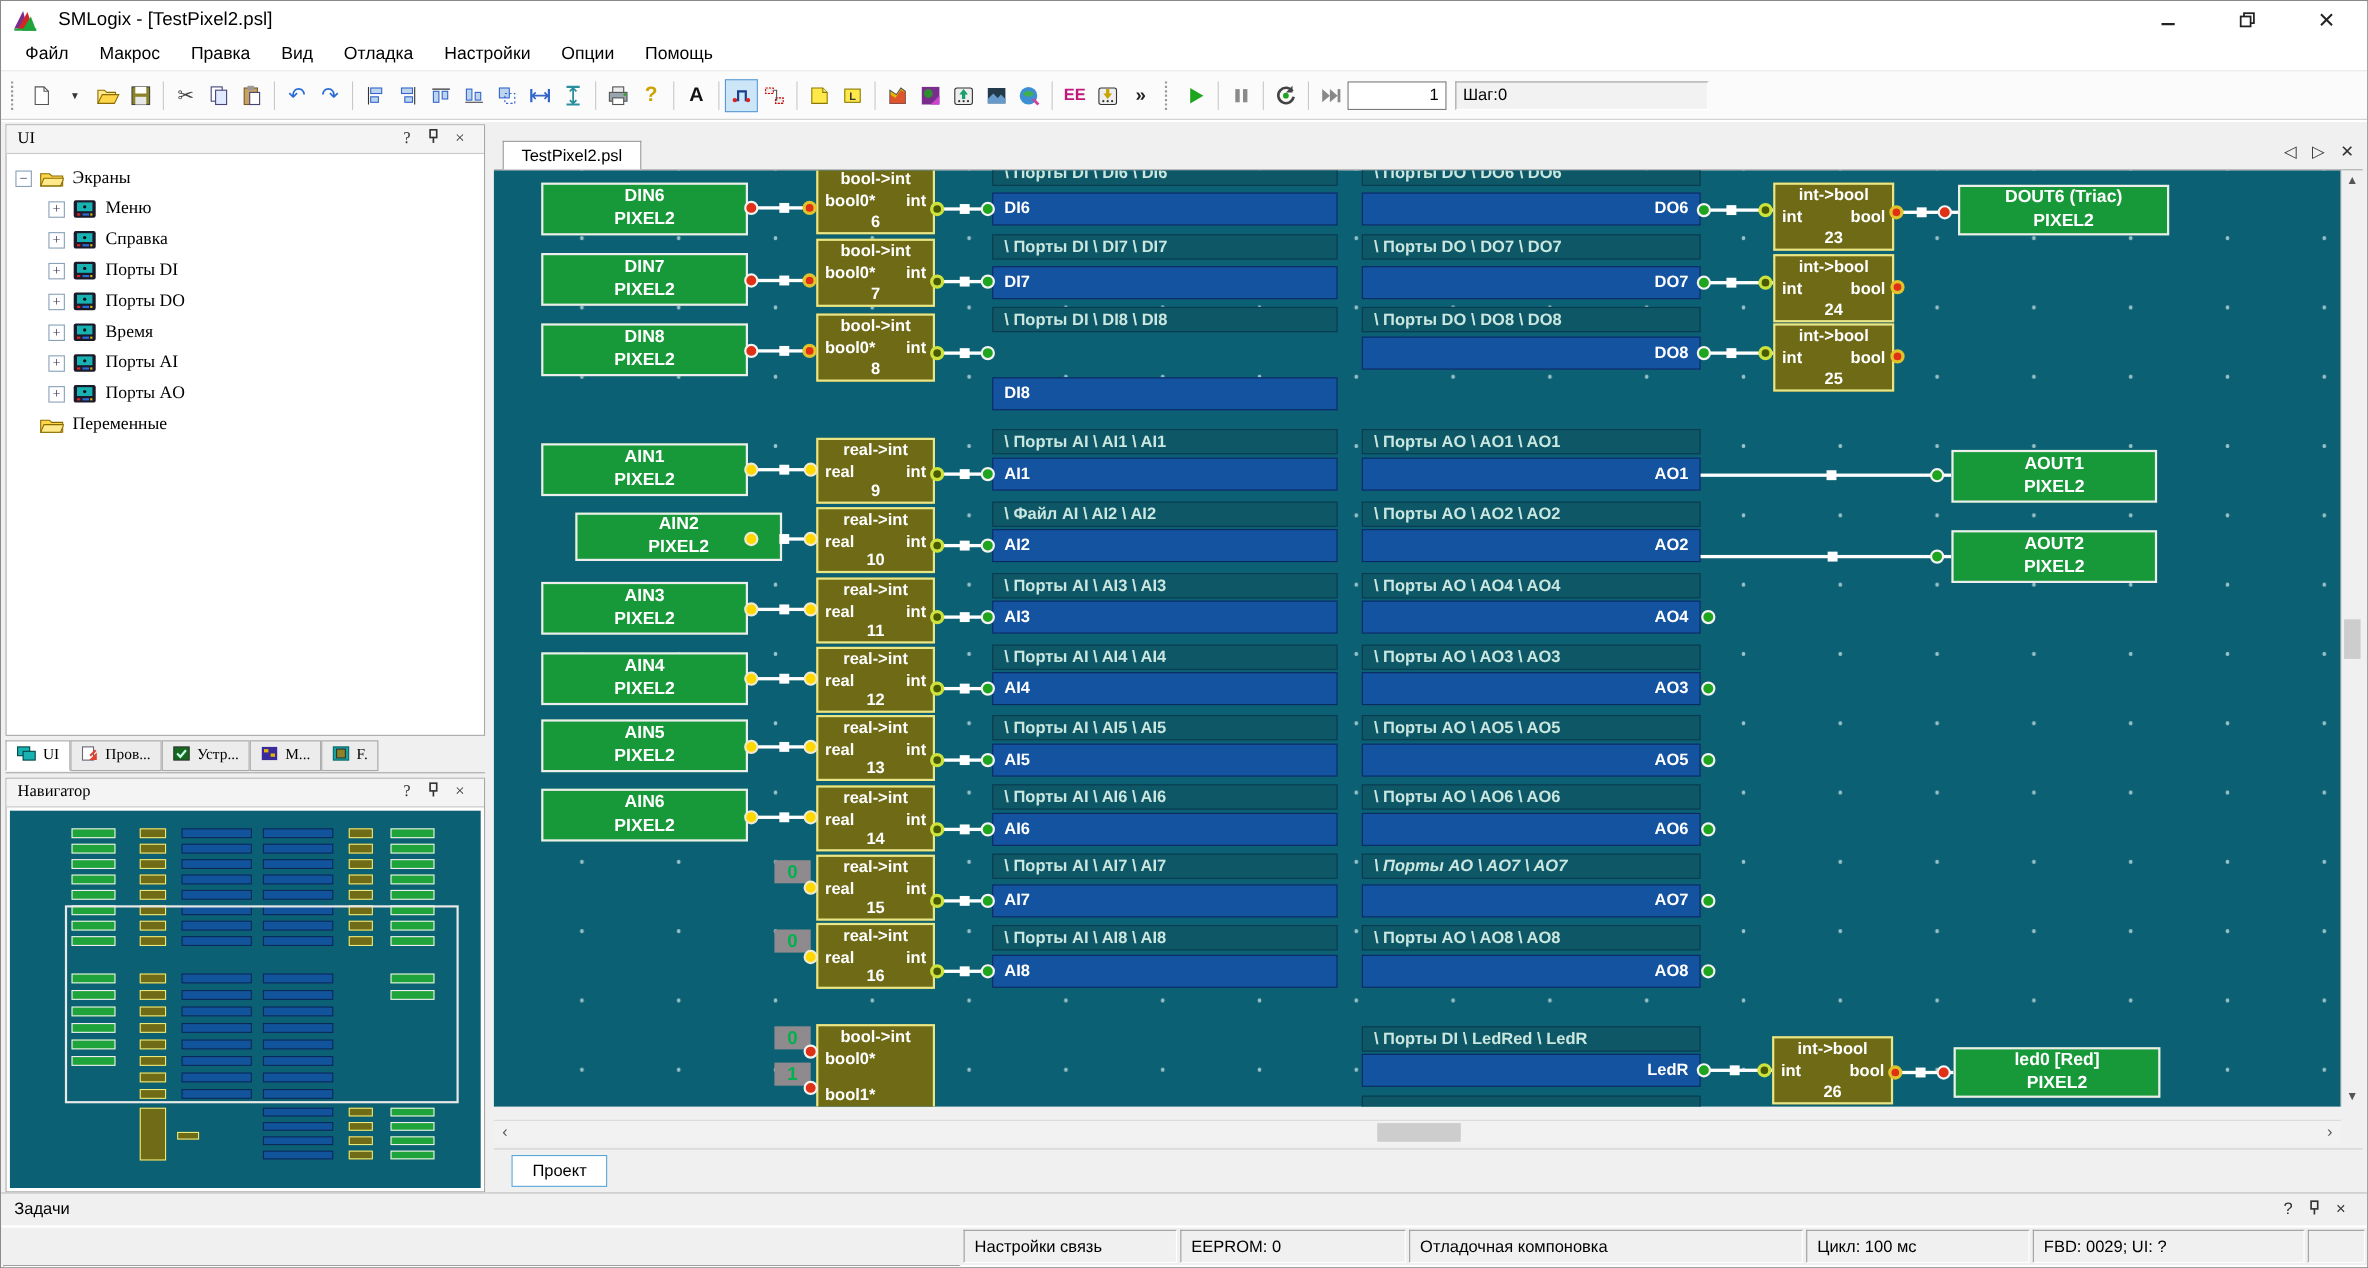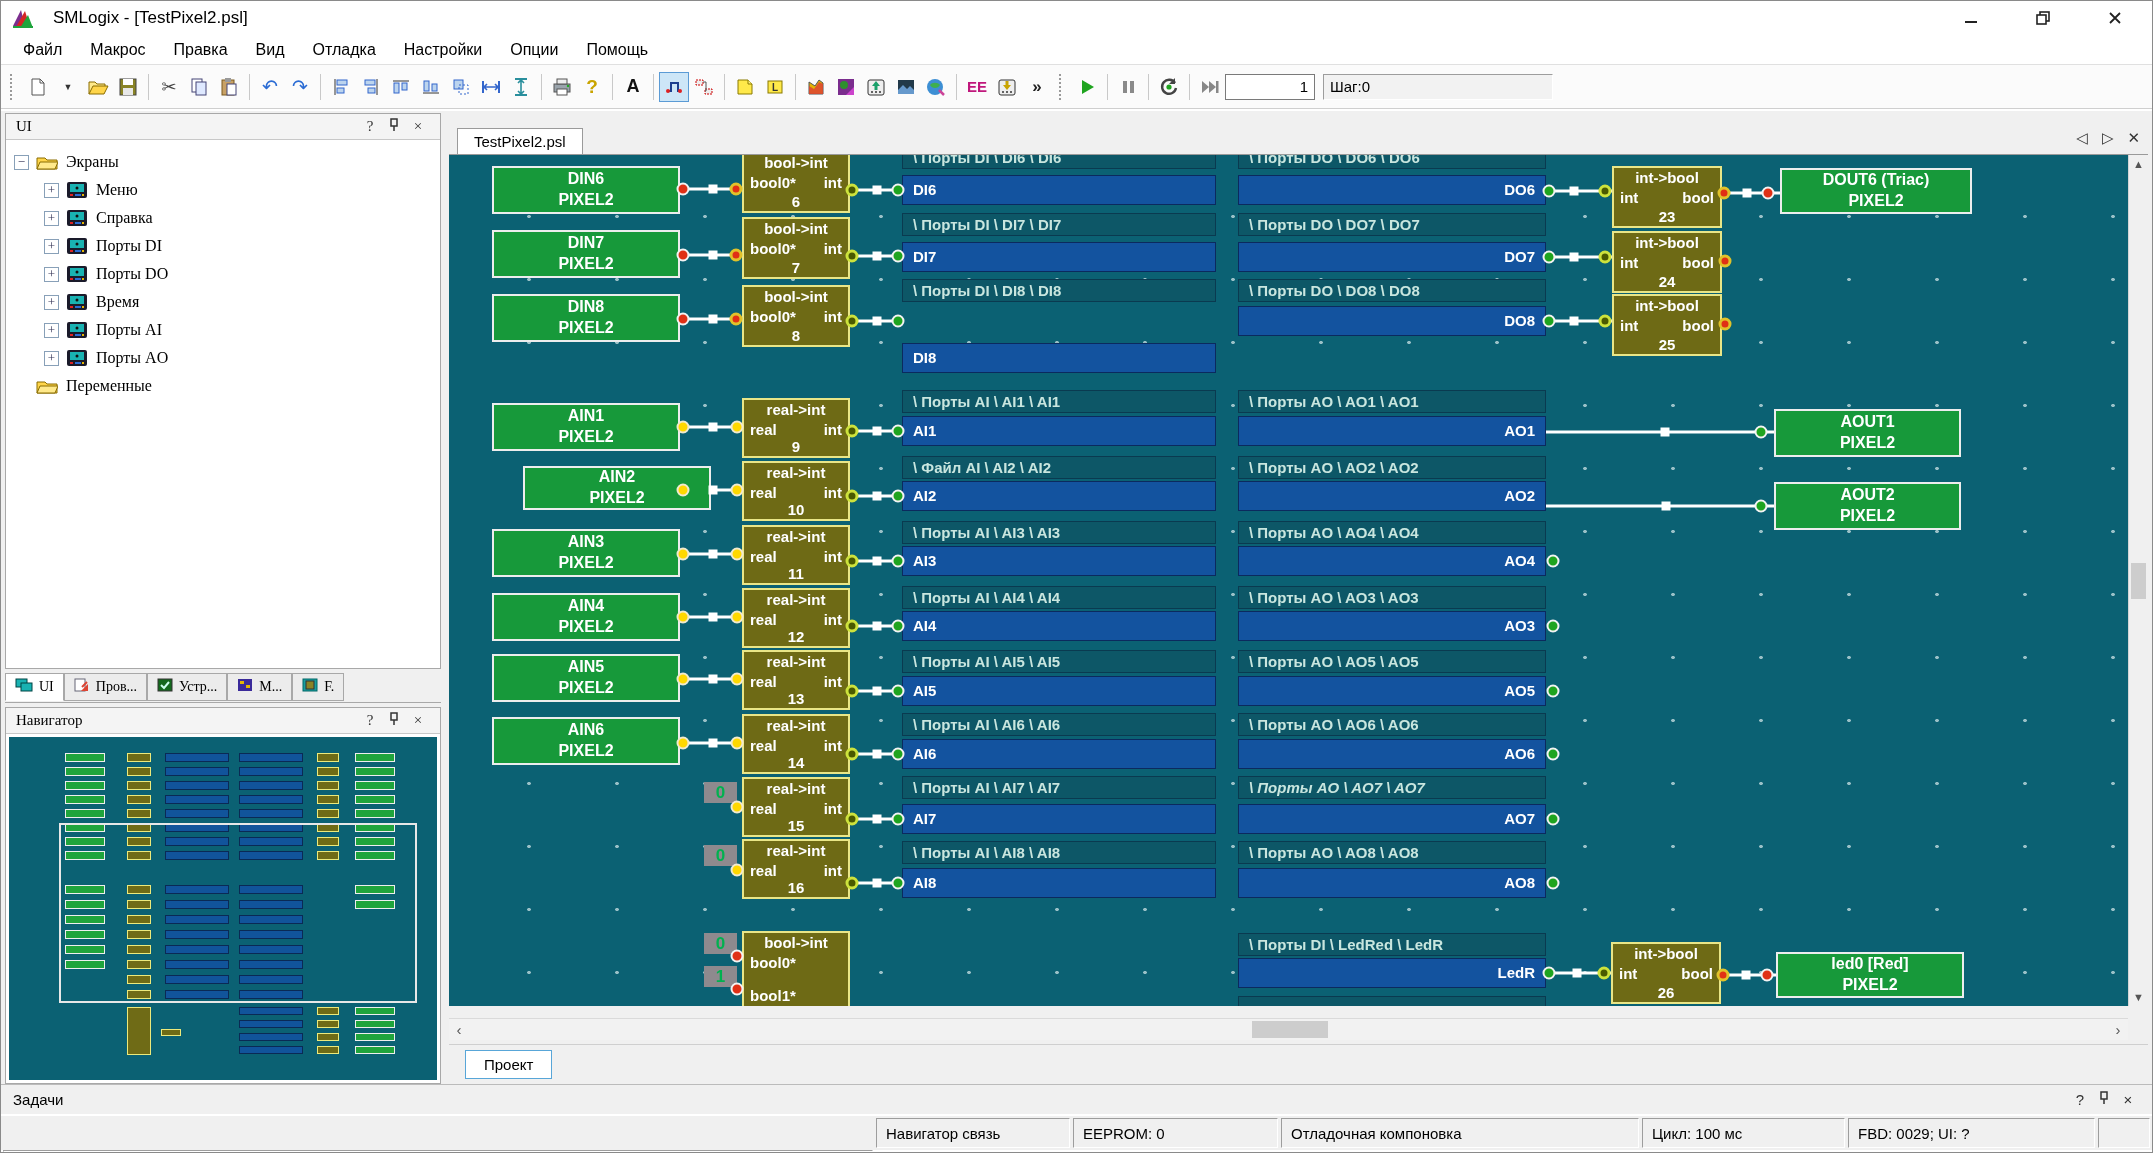--- a/index.html
+++ b/index.html
@@ -1010,21 +1010,21 @@
     <span class="pbtn">?</span>
     <span class="pbtn"><svg width="12" height="14">
           <rect x="3" y="1" width="6" height="7" fill="none" stroke="#333" stroke-width="1.5"></rect>
           <line x1="6" y1="8" x2="6" y2="13" stroke="#333" stroke-width="1.5"></line>
         </svg></span>
     <span class="pbtn">×</span>
   </div>
 
   <div class="statusbar">
       <span class="scell" style="flex: 1 1 auto; margin-top: 32px;">Готово</span>
-      <span class="scell" style="width: 194px;">Навигатор связь</span>
+      <span class="scell" style="width: 194px;">Настройки связь</span>
       <span class="scell" style="width: 205px;">EEPROM: 0</span>
       <span class="scell" style="width: 358px;">Отладочная компоновка</span>
       <span class="scell" style="width: 203px;">Цикл: 100 мс</span>
       <span class="scell" style="width: 247px;">FBD: 0029; UI: ?</span>
       <span class="scell" style="width: 52px;"></span>
     </div>
 
 </div>
 
 </body></html>

